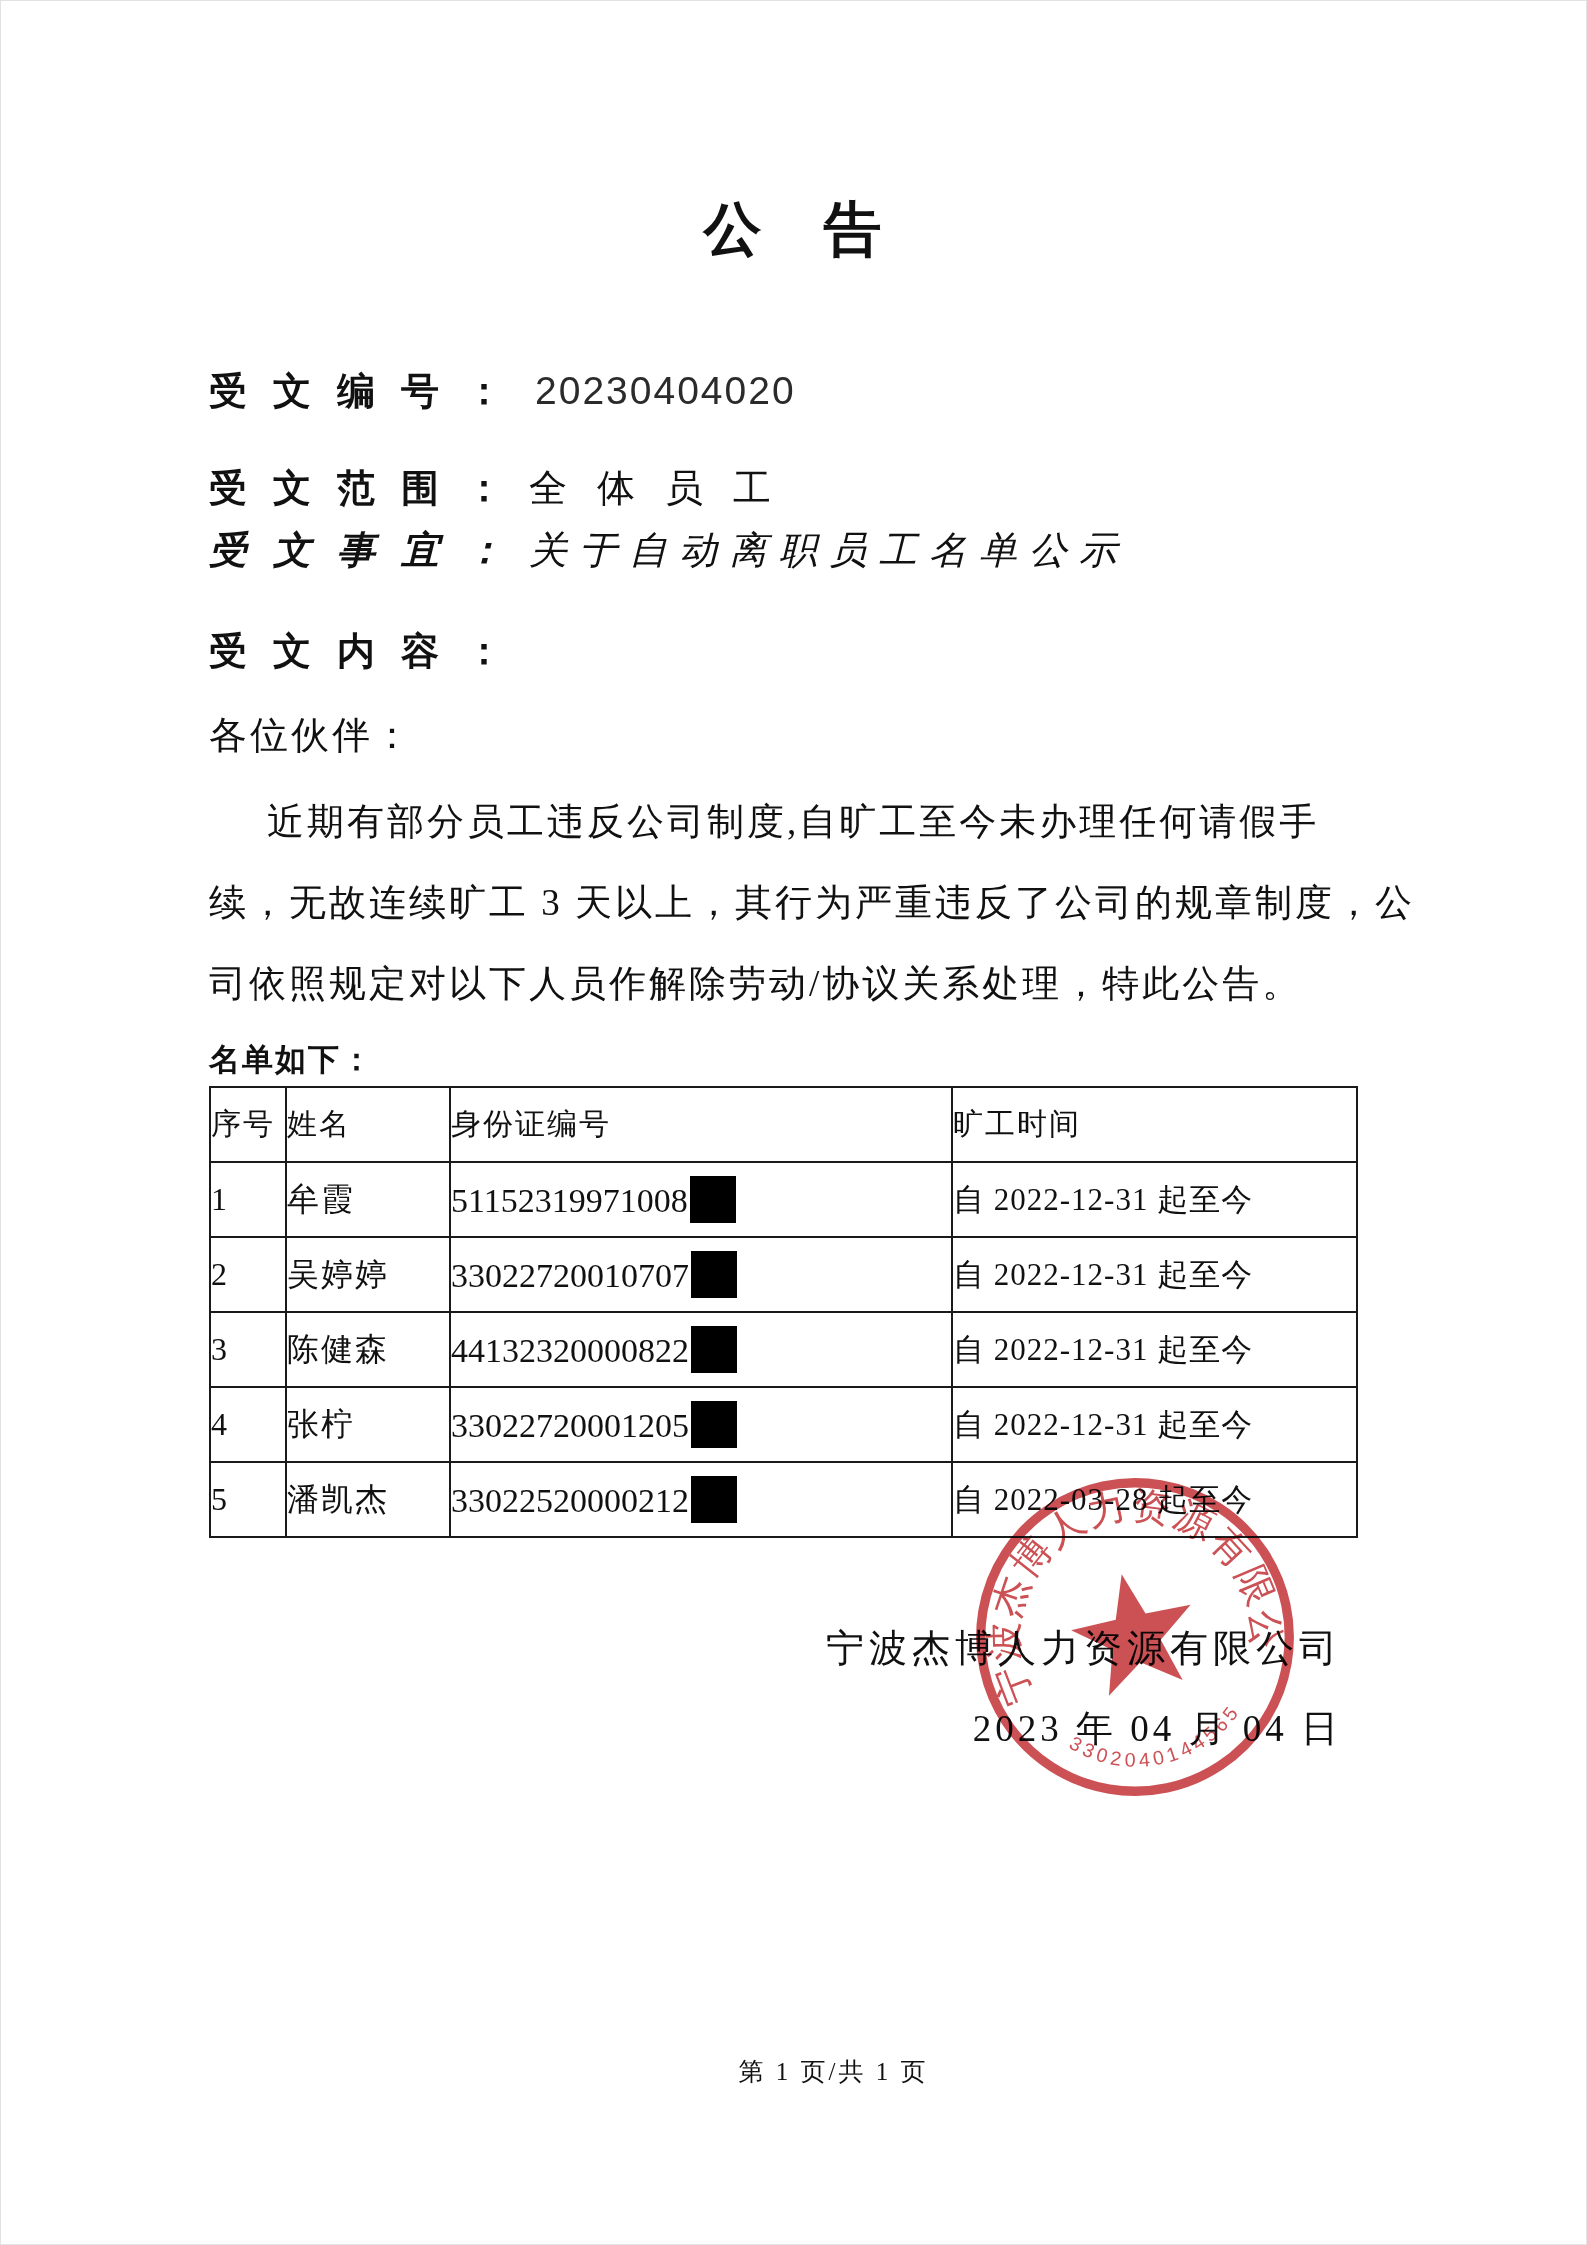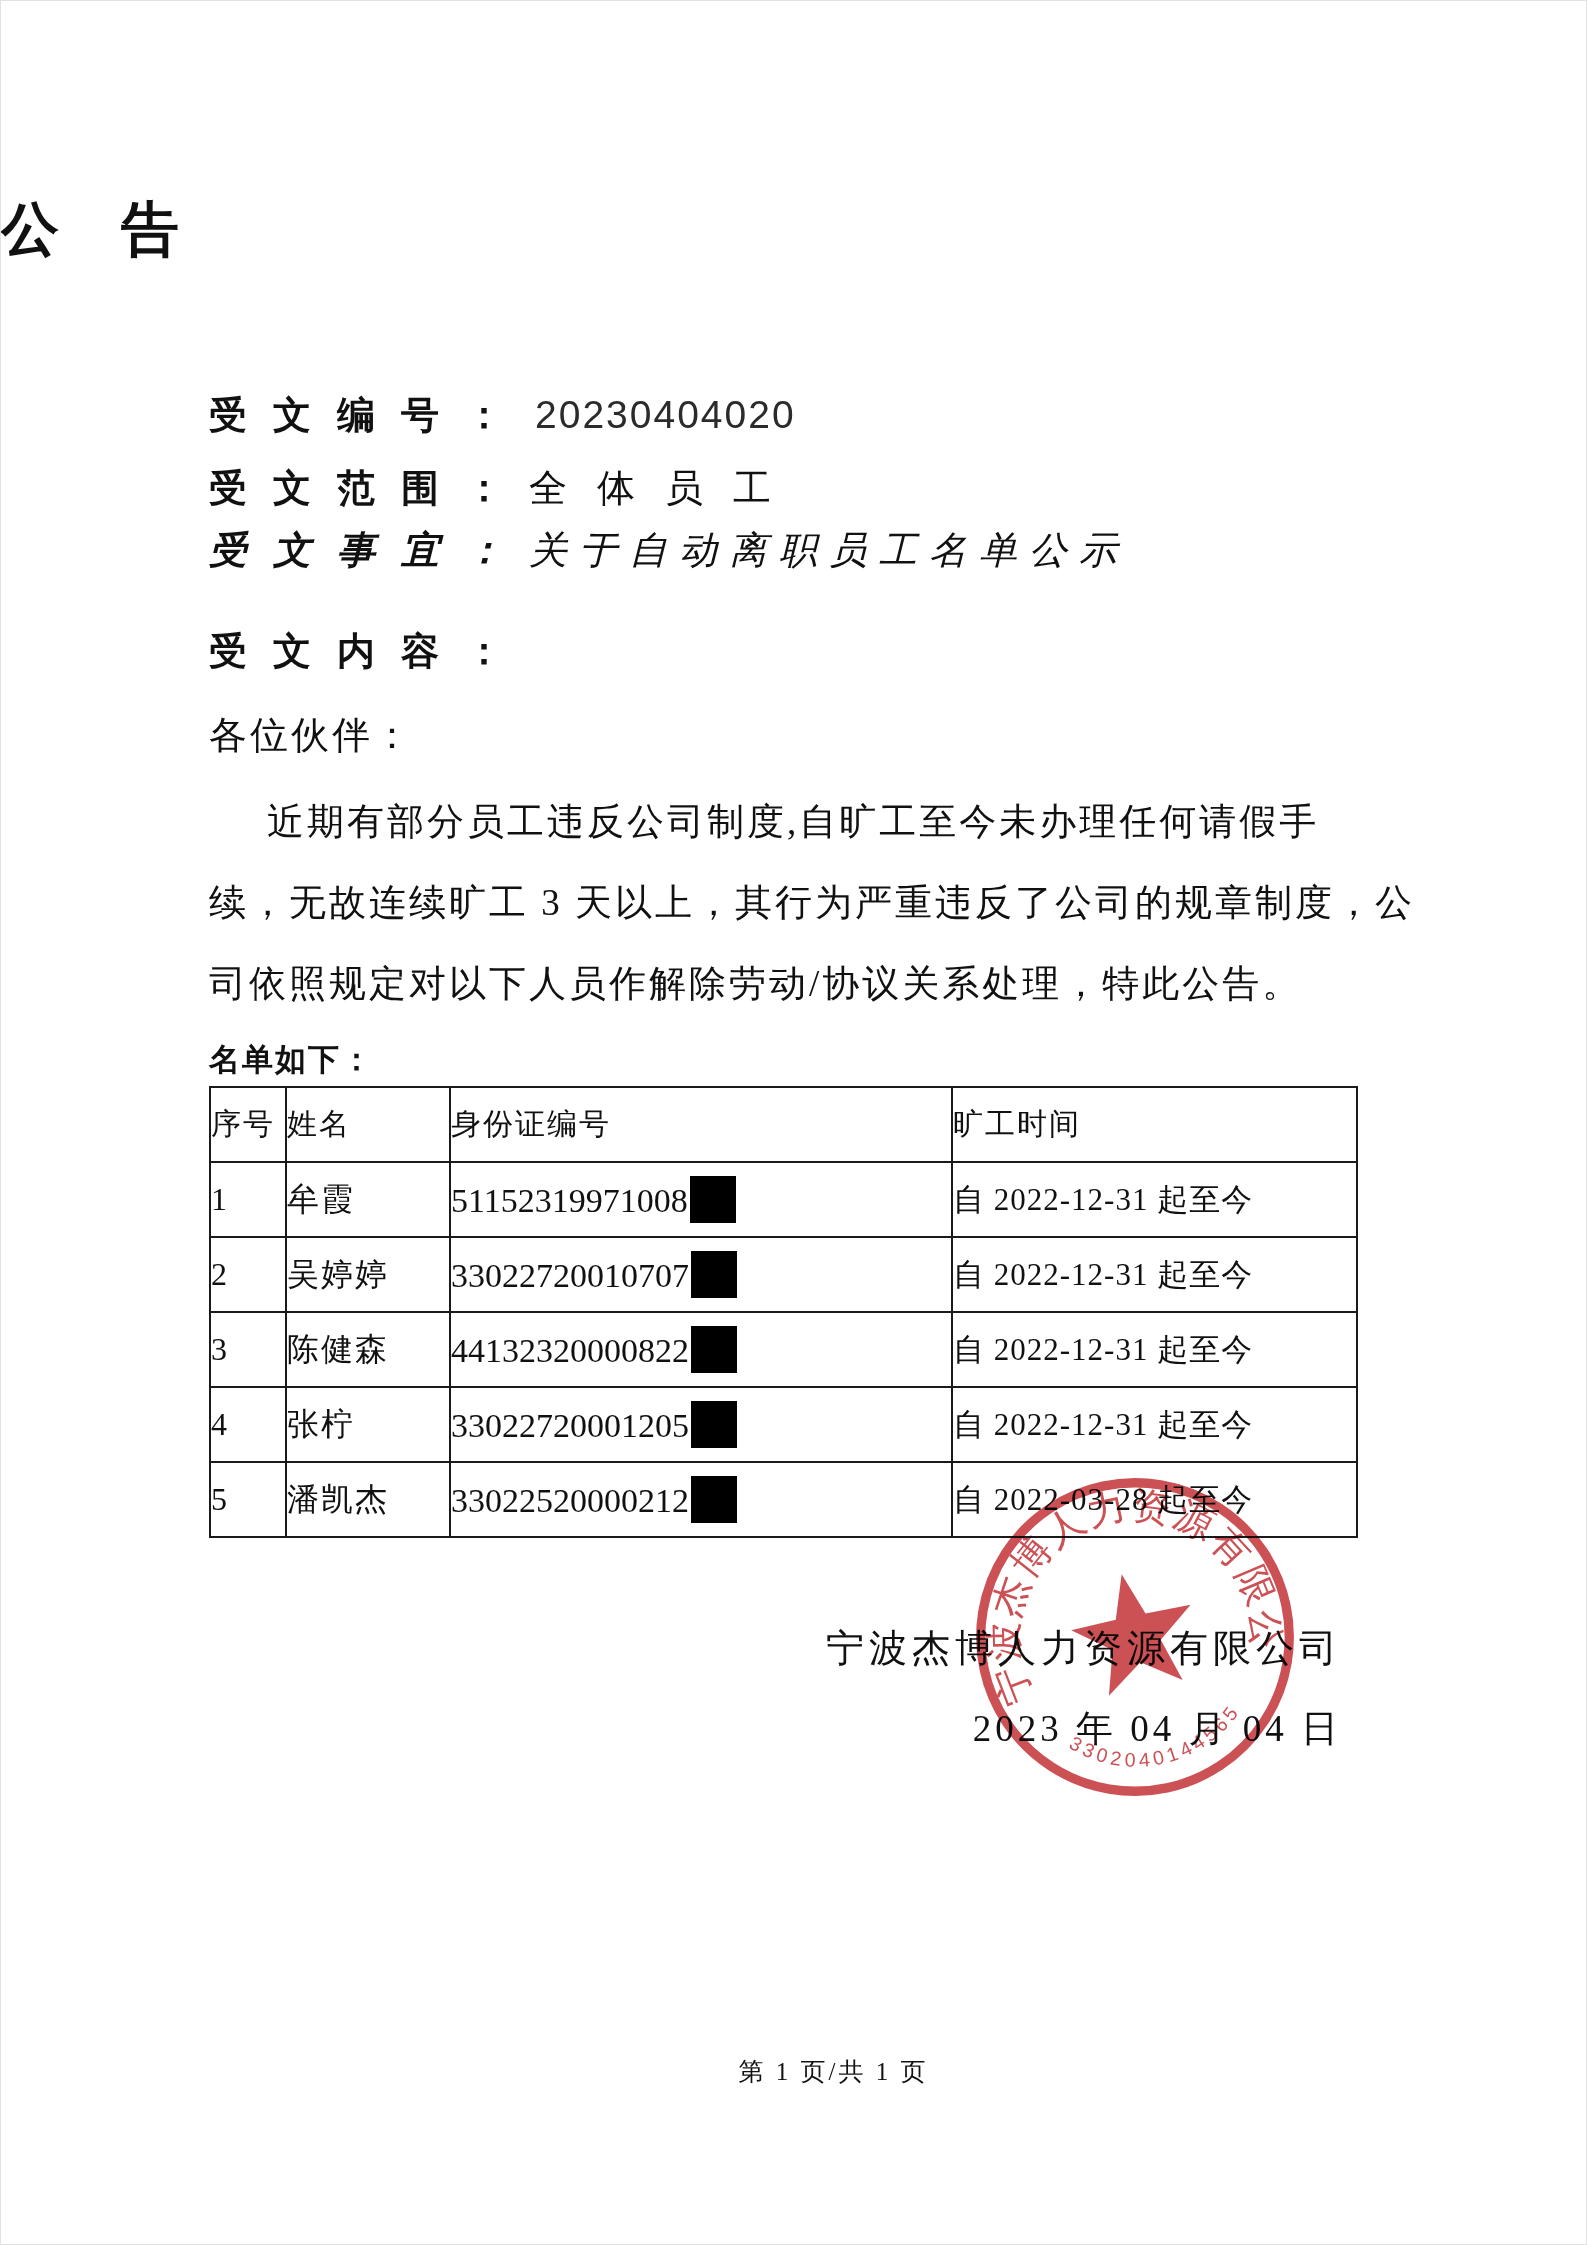--- a/index.html
+++ b/index.html
@@ -12,27 +12,28 @@
     border: 1px solid #e2e2e2;
     box-sizing: border-box;
     font-family: "Liberation Serif", "DejaVu Serif", serif;
     color: #111;
     overflow: hidden;
   }
   .abs { position: absolute; }
 
   .doc-title {
     top: 190px; left: 0; width: 100%;
+    text-align: center;
     font-size: 58px; font-weight: bold;
     letter-spacing: 2px;
     white-space: pre;
   }
 
   .field-row { left: 208px; white-space: nowrap; }
-  .field-row.f1 { top: 389px; }
+  .field-row.f1 { top: 365px; }
   .field-row.f2 { top: 462px; }
   .field-row.f3 { top: 524px; font-style: italic; }
   .field-row.f4 { top: 625px; }
   .field-label {
     font-size: 38px; font-weight: bold;
     letter-spacing: 26px;
   }
   .field-value { font-size: 38px; letter-spacing: 12px; }
   .field-value.spread { letter-spacing: 30px; }
   .field-value.num {

